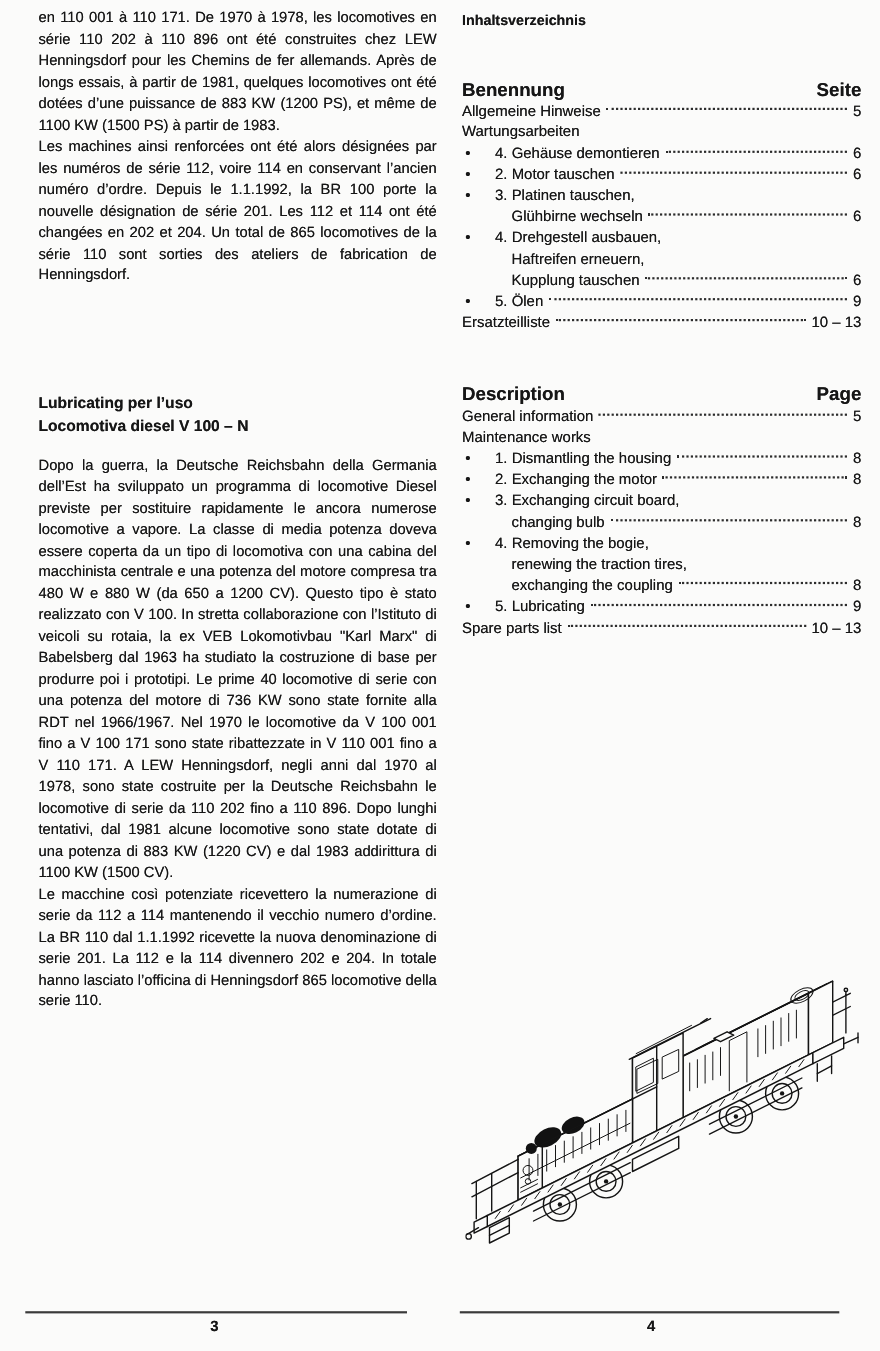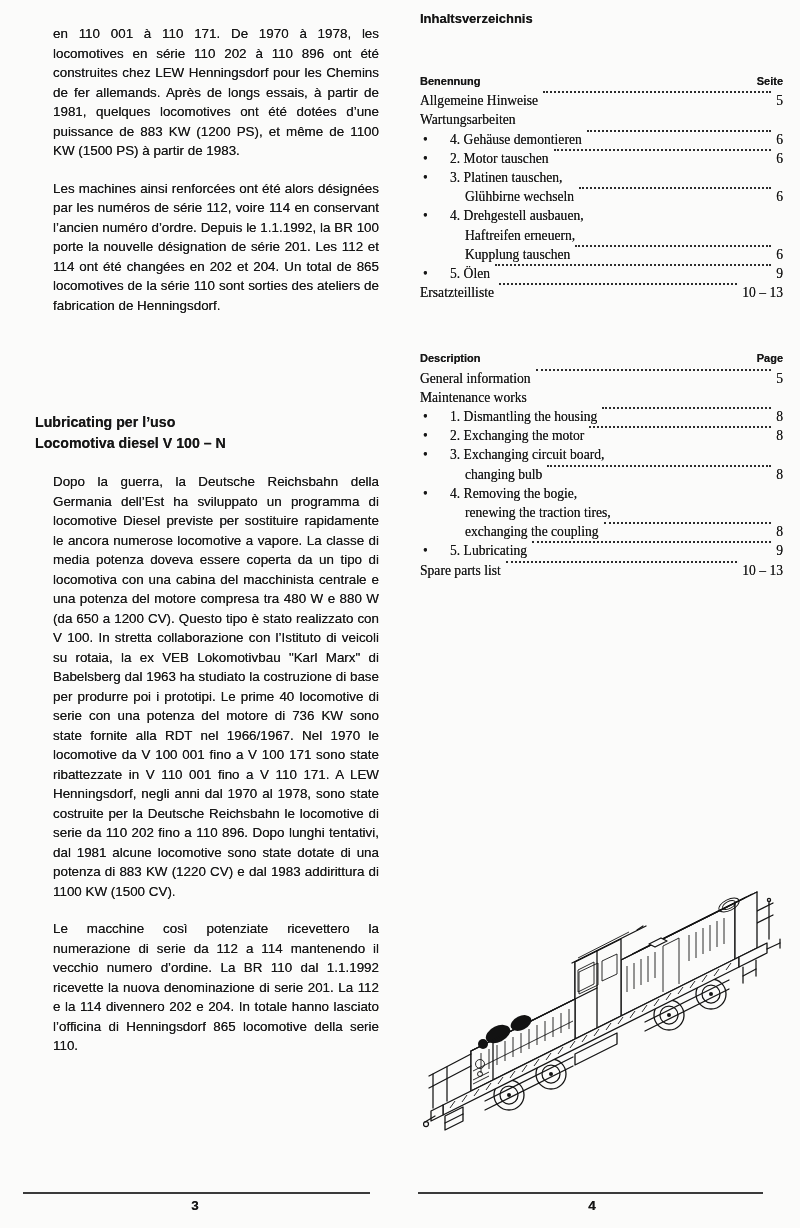--- a/index.html
+++ b/index.html
@@ -8,36 +8,36 @@
     background:#fbfbfa;
     font-family:"Liberation Sans", sans-serif;
     color:#161616;
     overflow:hidden;
     position:relative;
   }
   .page{position:absolute;inset:0;text-shadow:0 0 .6px rgba(10,10,10,.75);}
   .col-left{position:absolute;left:35px;top:6px;width:362px;}
   .col-right{position:absolute;left:420px;top:4px;width:363px;}
   p.body{
-    margin:18px;
+    margin:0;
     font-size:13.4px;line-height:19.5px;
     text-align:justify;
     -webkit-hyphens:auto;hyphens:auto;
   }
   .section-heading{
     font-weight:bold;font-size:14.2px;line-height:21px;
     margin:97px 0 14px 0;
   }
   .section-heading div{margin:0;}
   .toc-title{font-weight:bold;font-size:13px;line-height:30px;margin:0;}
   .toc-block{margin-top:38px;}
   .toc-block.second{margin-top:47px;}
-  .toc-header{display:flex;justify-content:space-between;font-weight:bold;font-size:11px;line-height:19.2px;}
+  .toc-header{display:flex;justify-content:space-between;font-weight:bold;font-size:17px;line-height:19.2px;}
   .toc-entries{font-size:13.6px;line-height:19.2px;}
-  .toc-line{display:flex;align-items:flex-start;font-family:Liberation Serif, serif;}
+  .toc-line{display:flex;align-items:center;}
   .toc-line .bullet{flex:0 0 27px;padding-left:3px;}
   .toc-line.cont{padding-left:45px;}
   .toc-line .lbl{white-space:nowrap;}
   .toc-line .leader{flex:1 1 auto;min-width:10px;border-bottom:2px dotted #2c2c2c;margin:0 5px 3px 5px;}
   .toc-line .pg{white-space:nowrap;}
   .illustration{position:absolute;left:423px;top:858px;width:372px;height:302px;}
   .footer-rule{position:absolute;height:2px;background:#3a3a3a;top:1192px;}
   .footer-rule.left{left:23px;width:347px;}
   .footer-rule.right{left:418px;width:345px;}
   .pageno{position:absolute;top:1198px;font-size:13.5px;font-weight:bold;width:100px;text-align:center;}

